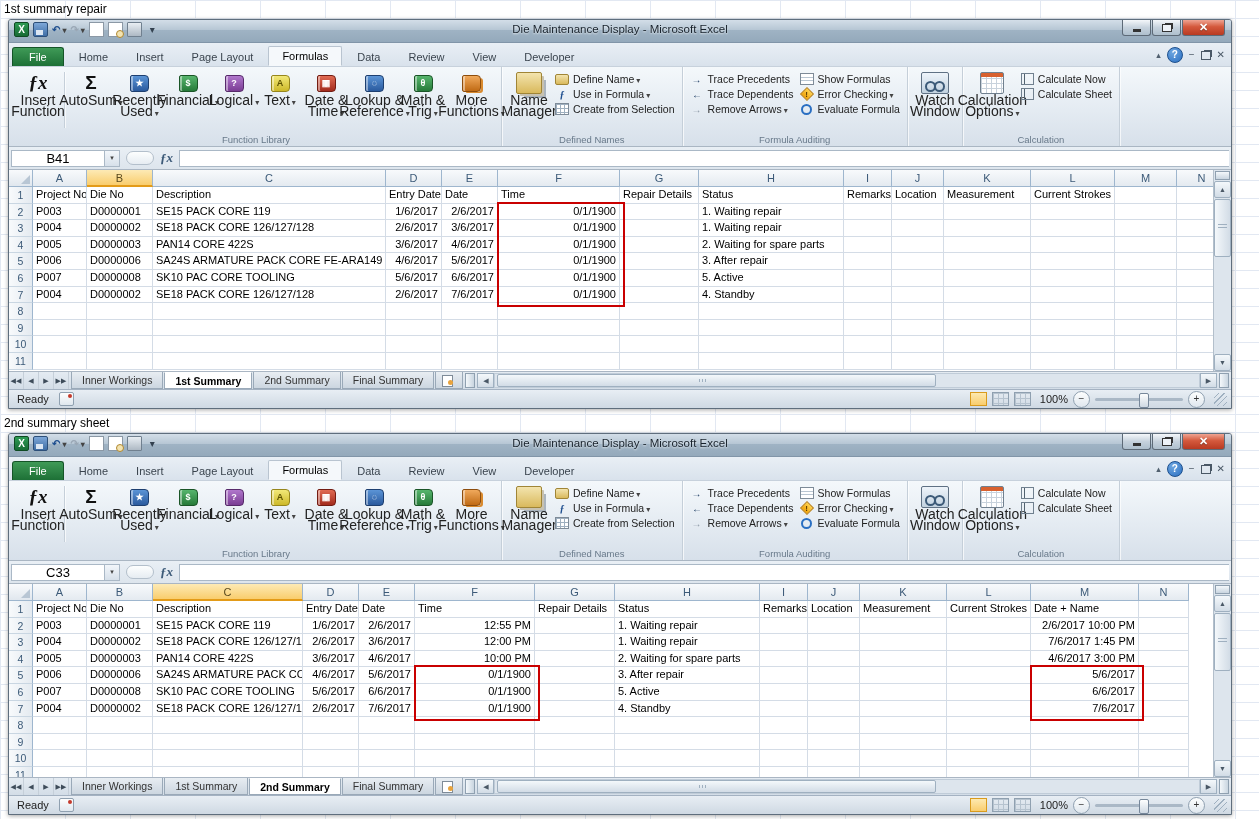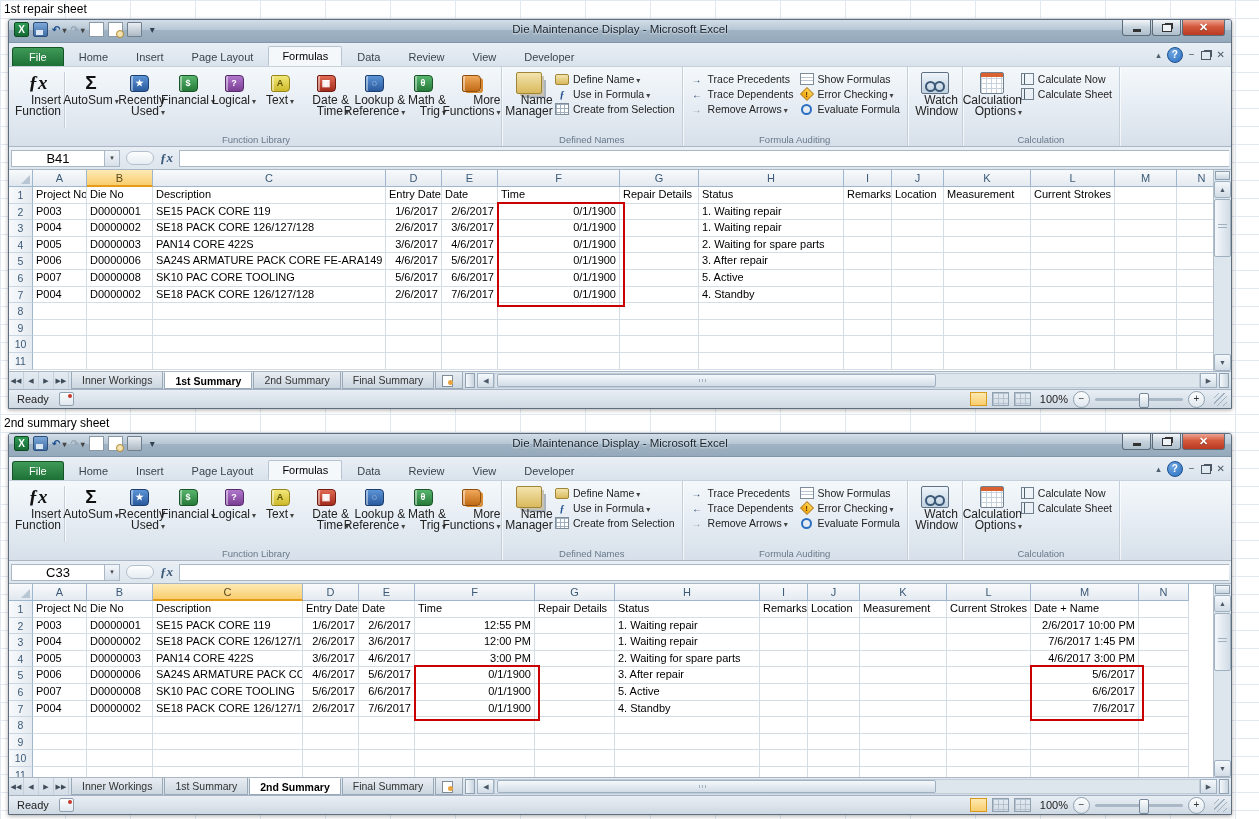--- a/index.html
+++ b/index.html
@@ -52,21 +52,21 @@
   .wbsm{color:#4a5866;font-size:10px;line-height:12px}
   .wbsm.rest{width:8px;height:7px;border:1px solid #4a5866;box-shadow:2px -2px 0 -1px #4a5866;display:inline-block}
 
   
   .ribbon{height:79px;display:flex;background:linear-gradient(#f4f8fb,#e4ebf2 55%,#d7e0ea);border-bottom:1px solid #aab6c3;padding-left:2px}
   .grp{position:relative;display:flex;align-items:flex-start;padding:3px 4px 14px 4px;border-right:1px solid #c5cfd9;box-shadow:1px 0 0 rgba(255,255,255,.7)}
   .grplabel{position:absolute;bottom:1px;left:0;right:0;text-align:center;font-size:9.5px;color:#68798a}
   .bb{display:flex;flex-direction:column;align-items:center;width:51px;padding-top:2px;border-radius:2px}
   .bb.narrow{width:46px}
   .bi{height:22px;display:flex;align-items:center;justify-content:center;margin-bottom:1px}
-  .bl{font-size:12px;line-height:11px;text-align:right;color:#222}
+  .bl{font-size:14px;line-height:11px;text-align:center;color:#222}
   .arr::before{content:"▾";font-size:8px;color:#444;margin-left:2px}
   .ifx{font-family:"Liberation Serif",serif;font-style:italic;font-size:19px;color:#111;font-weight:bold}
   .sigma{font-size:19px;color:#111;font-weight:bold}
   .book{width:17px;height:15px;border-radius:2px 4px 4px 2px;color:#fff;font-size:9px;font-weight:bold;display:flex;align-items:center;justify-content:center;box-shadow:inset 2px 0 0 rgba(255,255,255,.45)}
   .bk-blue{background:linear-gradient(#5b94d6,#2a5a9e);border:1px solid #1d3f70}
   .bk-green{background:linear-gradient(#57b56d,#267a39);border:1px solid #1a5527}
   .bk-purple{background:linear-gradient(#b077cc,#7a3d94);border:1px solid #572a6b}
   .bk-yellow{background:linear-gradient(#f2e878,#cdb929);border:1px solid #96861c;color:#5d5200}
   .bk-red{background:linear-gradient(#e06a52,#a32b1d);border:1px solid #731c12}
   .bk-orange{background:linear-gradient(#f0a95c,#c06a14);border:1px solid #8d4d0d;box-shadow:3px 2px 0 -1px #d98a2e,inset 2px 0 0 rgba(255,255,255,.45)}
@@ -149,21 +149,21 @@
   .viewbtn.vactive{border:1px solid #d99b1e;background:linear-gradient(#fde9b0,#f9cd6d)}
   .zoomlbl{min-width:32px;text-align:right}
   .zbtn{width:15px;height:15px;border-radius:50%;border:1px solid #8fa0b0;background:linear-gradient(#fdfefe,#dfe7ee);font-size:10px;line-height:13px;text-align:center;color:#333}
   .ztrack{width:88px;height:3px;background:#aab8c6;border-radius:2px;position:relative}
   .zthumb{position:absolute;left:50%;top:-5px;width:8px;height:13px;background:linear-gradient(#fdfefe,#cfd9e3);border:1px solid #76879a;border-radius:2px}
   .grip{width:13px;height:13px;margin-left:4px;background:repeating-linear-gradient(135deg,transparent 0 3px,#9fb0c0 3px 4px)}
 </style>
 </head>
 <body>
 
-<div class="caption" id="cap0">1st repair sheet</div>
+<div class="caption" id="cap0">1st summary repair</div>
 <div class="caption" id="cap1">2nd summary sheet</div>
 
 <div class="winslot" id="win0-slot">
 <div class="xl-window">
 
   <div class="titlebar">
     <div class="qat">
       <span class="q xlogo">X</span>
       <span class="q qsave"></span>
       <span class="q qundo">↶<span class="arr"></span></span>
@@ -899,21 +899,21 @@
               <div class="cell num" style="width: 108px;">7/6/2017 1:45 PM</div>
               <div class="cell" style="width: 50px;"></div>
             </div>
             <div class="xlrow">
               <div class="rowhead">4</div>
               <div class="cell" style="width: 54px;">P005</div>
               <div class="cell" style="width: 66px;">D0000003</div>
               <div class="cell" style="width: 150px;">PAN14 CORE 422S</div>
               <div class="cell num" style="width: 56px;">3/6/2017</div>
               <div class="cell num" style="width: 56px;">4/6/2017</div>
-              <div class="cell num" style="width: 120px;">3:00 PM</div>
+              <div class="cell num" style="width: 120px;">10:00 PM</div>
               <div class="cell" style="width: 80px;"></div>
               <div class="cell" style="width: 145px;">2. Waiting for spare parts</div>
               <div class="cell" style="width: 48px;"></div>
               <div class="cell" style="width: 52px;"></div>
               <div class="cell" style="width: 87px;"></div>
               <div class="cell" style="width: 84px;"></div>
               <div class="cell num" style="width: 108px;">4/6/2017 3:00 PM</div>
               <div class="cell" style="width: 50px;"></div>
             </div>
             <div class="xlrow">

